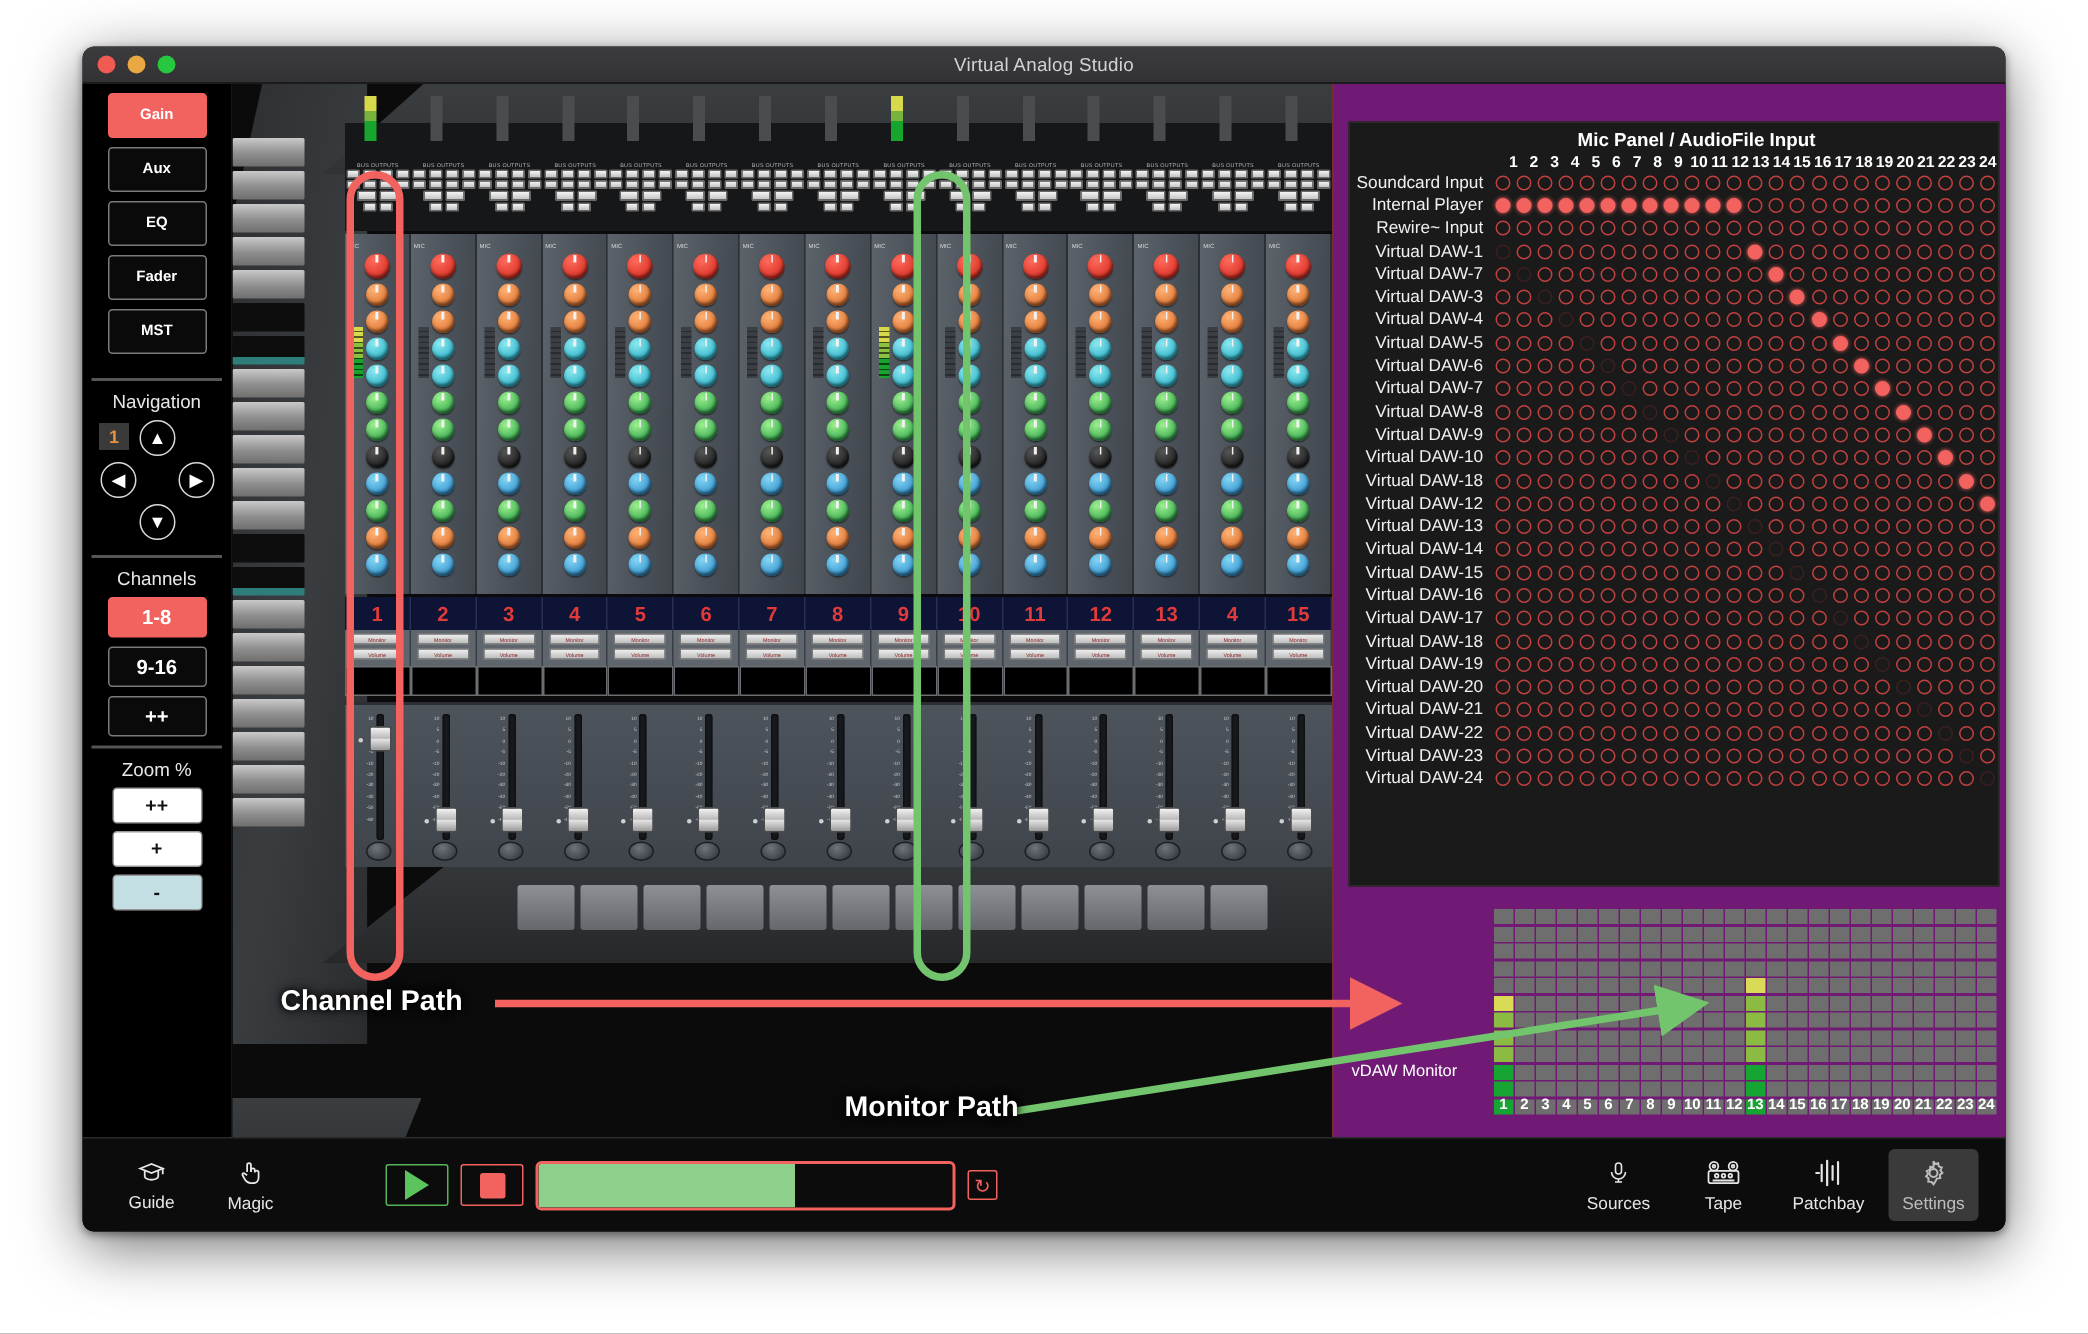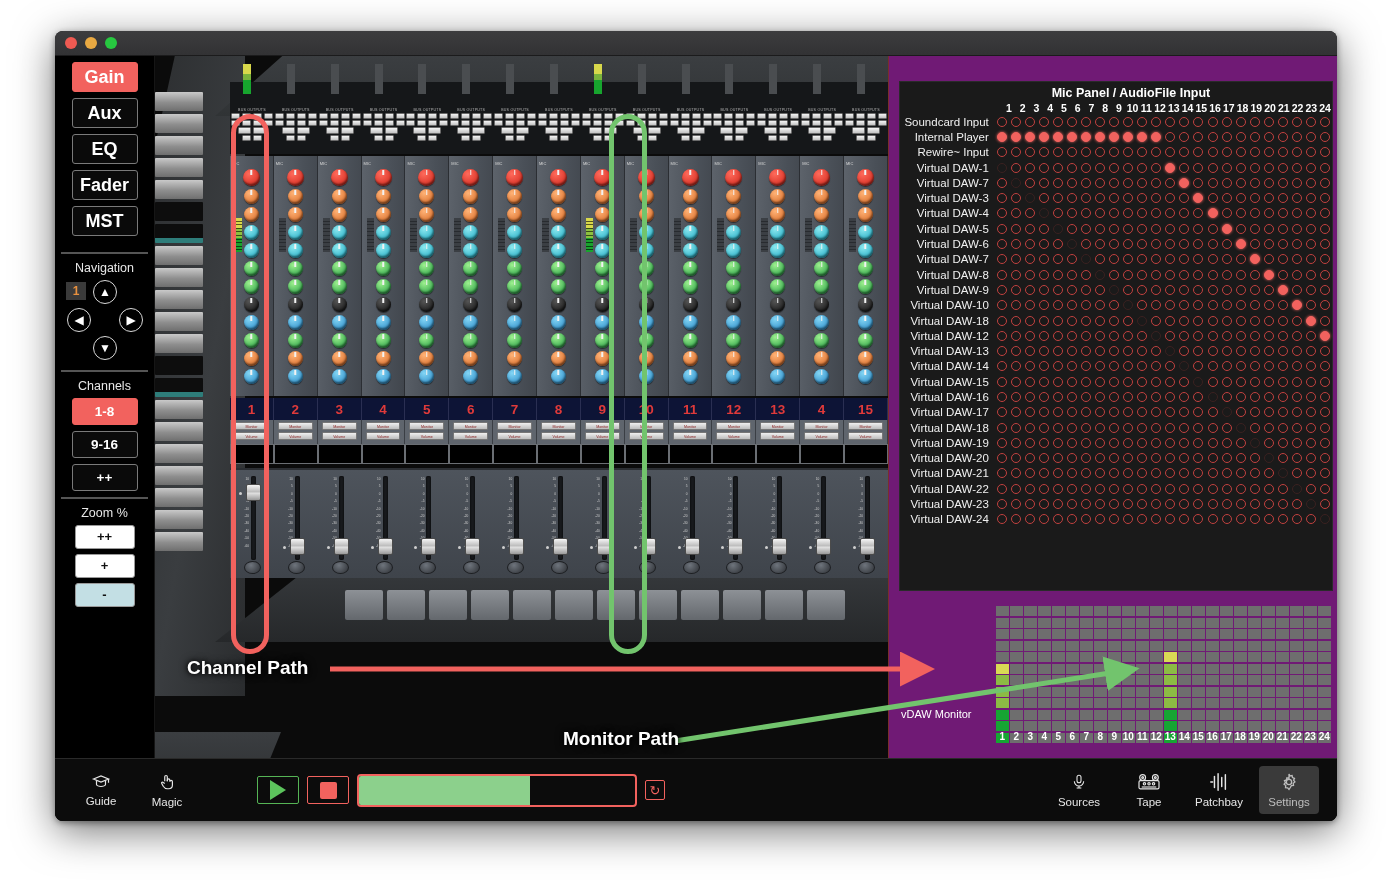--- a/index.html
+++ b/index.html
@@ -46,21 +46,21 @@
   }
   .sb-group { padding: 6px 0 8px; }
   .sb-sep { height: 2px; background: #555; margin: 2px 6px 0; }
   .sb-title {
     text-align: center; color: #e8e8e8; font-size: 12.5px;
     padding: 7px 0 5px;
   }
   .sb-btn {
     display: block; width: 66px; margin: 0 auto 6px;
     height: 30px; line-height: 28px; text-align: center;
-    font-size: 18px; font-weight: bold; color: #fff;
+    font-size: 10px; font-weight: bold; color: #fff;
     background: #0a0a0a; border: 1px solid #7a7a7a; border-radius: 3px;
     cursor: pointer;
   }
   .sb-btn.active { background: #f2625e; border-color: #f2625e; color: #fff; }
   .sb-btn.small { height: 27px; line-height: 25px; font-size: 13.5px; }
   .sb-btn.zoom {
     background: #fff; color: #111; border: 1px solid #9a9a9a;
     height: 24px; line-height: 22px; font-size: 13px; font-weight: bold;
     margin-bottom: 5px; width: 60px;
   }
@@ -350,20 +350,21 @@
 
 <div id="root">
   <div class="win">
 
     <div class="titlebar">
       <div class="lights">
         <div class="light l-close"></div>
         <div class="light l-min"></div>
         <div class="light l-max"></div>
       </div>
+      <div class="win-title">Virtual Analog Studio</div>
     </div>
 
     <div class="body">
 
       <div class="sidebar">
         <div class="sb-group" id="mode-buttons">
             <div class="sb-btn active">Gain</div>
             <div class="sb-btn">Aux</div>
             <div class="sb-btn">EQ</div>
             <div class="sb-btn">Fader</div>

